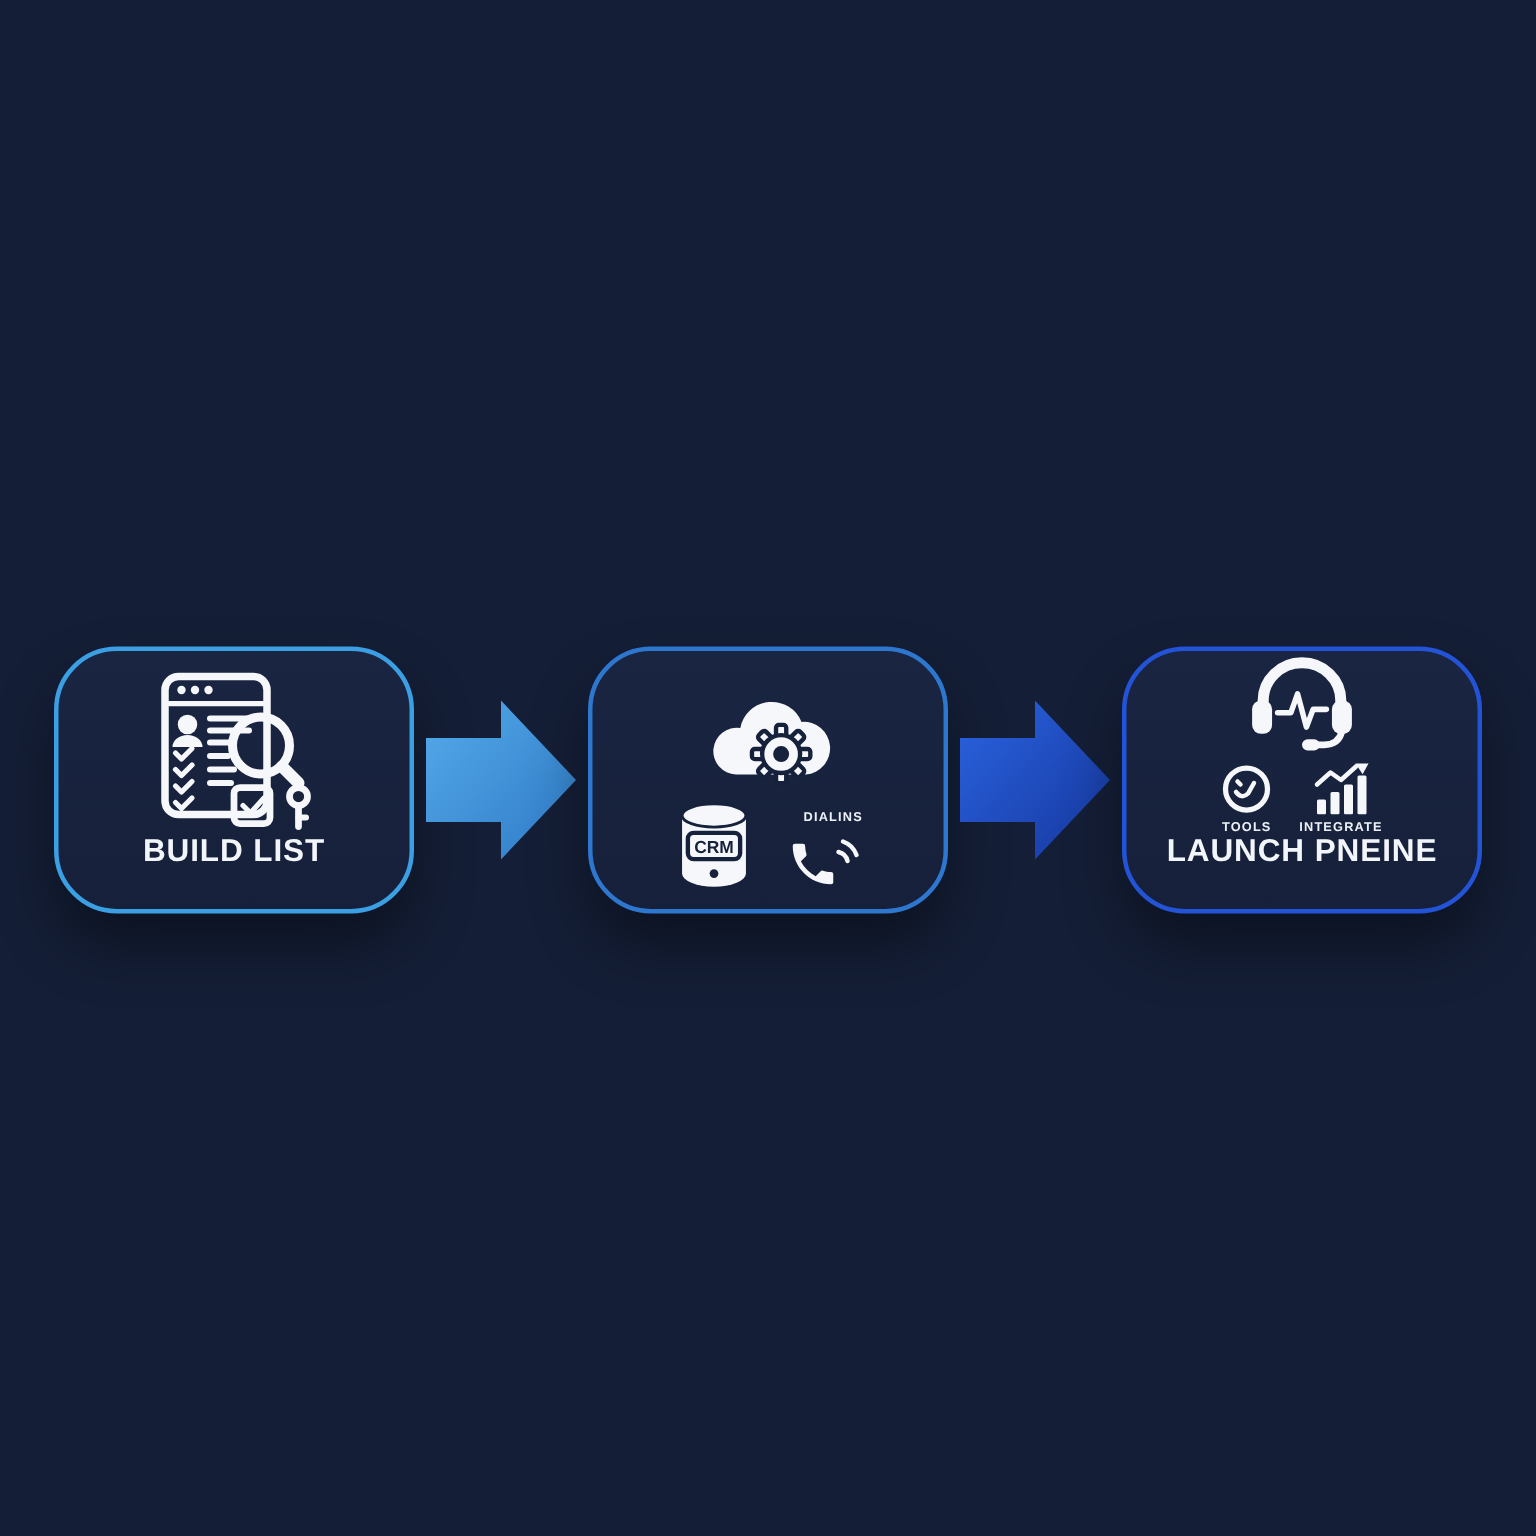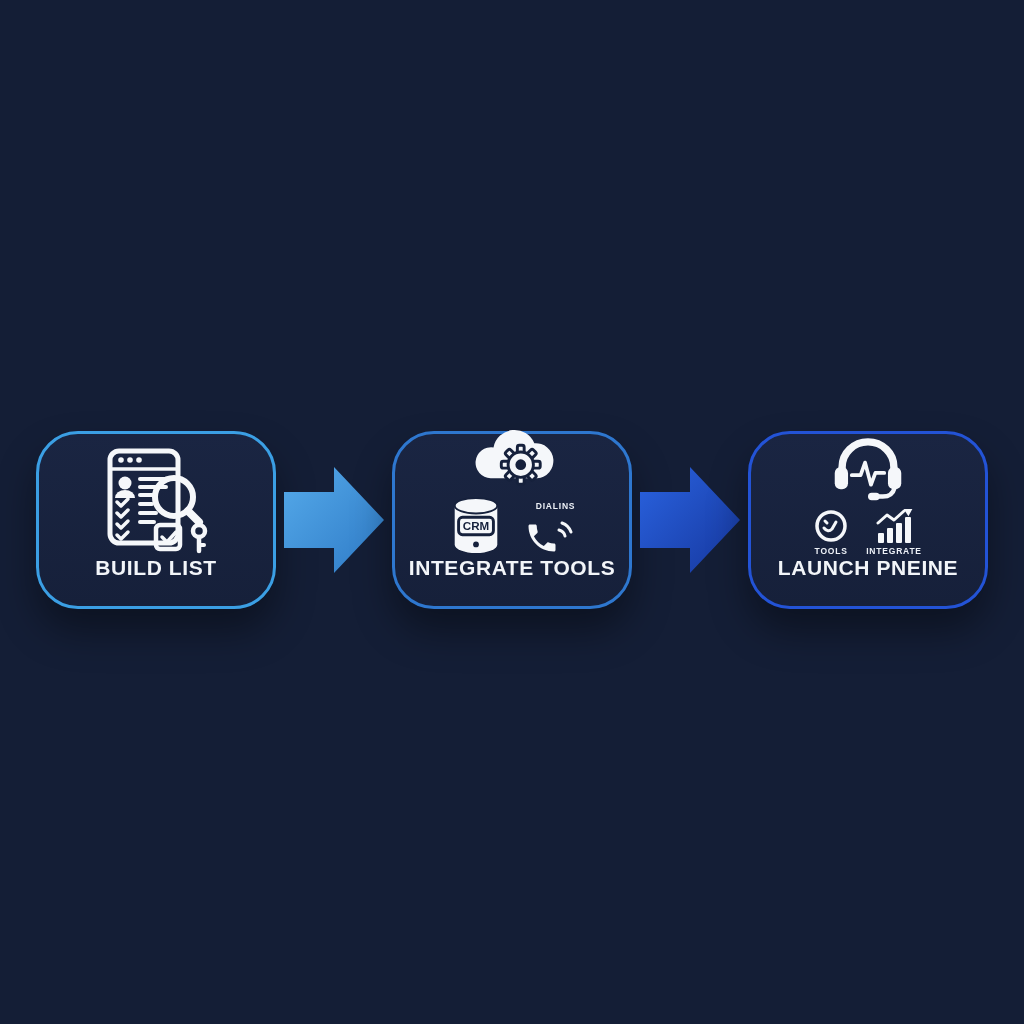--- a/index.html
+++ b/index.html
@@ -125,21 +125,20 @@
               <path d="M6.6 10.8c1.4 2.8 3.8 5.1 6.6 6.6l2.2-2.2c.3-.3.7-.4 1-.2 1.1.4 2.3.6 3.6.6.6 0 1 .4 1 1V20c0 .6-.4 1-1 1C10.6 21 3 13.4 3 4c0-.6.4-1 1-1h3.5c.6 0 1 .4 1 1 0 1.2.2 2.4.6 3.6.1.3 0 .7-.2 1L6.6 10.8z" fill="#f5f7fa"></path>
             </g>
             <g stroke="#f5f7fa" fill="none" stroke-width="3" stroke-linecap="round">
               <path d="M36 16 a8 8 0 0 1 6 6"></path>
               <path d="M39 9 a15 15 0 0 1 9 9"></path>
             </g>
           </svg>
         </div>
       </div>
     </div>
-    <div class="step-label">INTEGRATE TOOLS</div>
   </div>
 
   <svg class="arrow" width="100" height="106" viewBox="0 0 100 106">
     <defs>
       <linearGradient id="grad-a2" x1="0" y1="0" x2="1" y2="1">
         <stop offset="0" stop-color="#2a63e0"></stop>
         <stop offset="1" stop-color="#16379e"></stop>
       </linearGradient>
     </defs>
     <polygon points="0,25 50,25 50,0 100,53 50,106 50,81 0,81" fill="url(#grad-a2)"></polygon>

